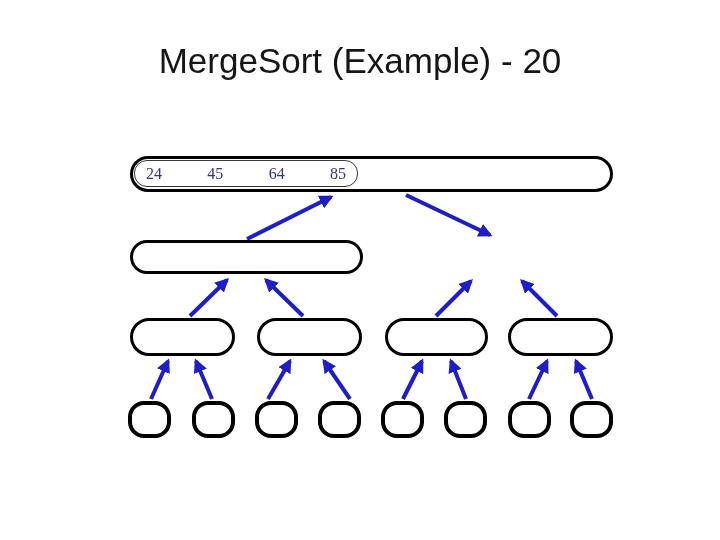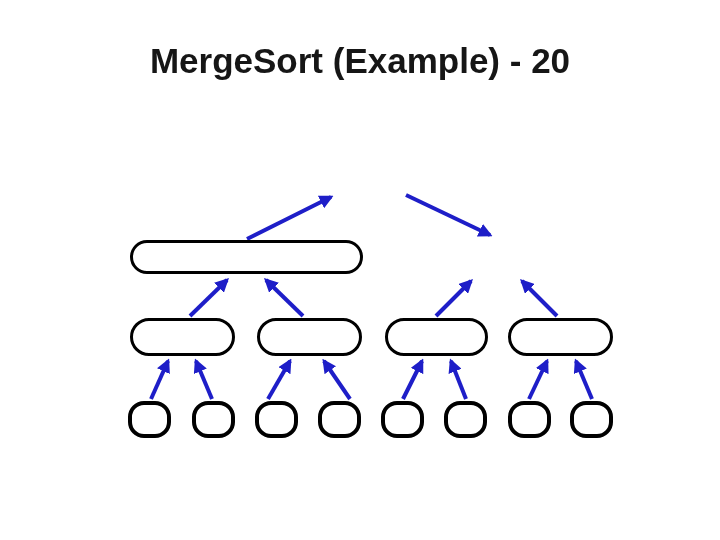--- a/index.html
+++ b/index.html
@@ -2,21 +2,21 @@
 <html><head>
 <meta charset="utf-8">
 <style>
   * { margin: 0; padding: 0; box-sizing: border-box; }
   html, body { width: 720px; height: 540px; background: #ffffff; }
   body { font-family: "Liberation Sans", sans-serif; }
   .slide { position: relative; width: 720px; height: 540px; background: #ffffff; overflow: hidden; }
 
   .title {
     position: absolute; top: 41px; left: 0; width: 720px;
-    text-align: center; font-size: 35px; font-weight: 700;
+    text-align: center; font-size: 35px; font-weight: 400;
     color: #161616; letter-spacing: 0px;
     font-family: "Liberation Sans", sans-serif;
   }
 
   .arrows { position: absolute; left: 0; top: 0; width: 720px; height: 540px; pointer-events: none; }
 
   .node { position: absolute; background: #ffffff; border: 3px solid #000000; }
   .node-root   { left: 130px; top: 156px; width: 483px; height: 36px; border-radius: 18px; }
   .node-l2-left  { left: 130px; top: 240px; width: 233px; height: 34px; border-radius: 17px; }
   .node-l2-right { left: 380px; top: 237px; width: 233px; height: 39px; border-width: 5px; border-radius: 19px; }
@@ -68,20 +68,28 @@
       <line x1="212" y1="399" x2="196" y2="361" marker-end="url(#ah)"></line>
       <line x1="268" y1="399" x2="290" y2="361" marker-end="url(#ah)"></line>
       <line x1="350" y1="399" x2="324" y2="361" marker-end="url(#ah)"></line>
       <line x1="403" y1="399" x2="422" y2="361" marker-end="url(#ah)"></line>
       <line x1="466" y1="399" x2="451" y2="361" marker-end="url(#ah)"></line>
       <line x1="529" y1="399" x2="547" y2="361" marker-end="url(#ah)"></line>
       <line x1="592" y1="399" x2="576" y2="361" marker-end="url(#ah)"></line>
     </g>
   </svg>
 
+  <div class="node node-root">
+    <div class="run-pill run-root">
+      <span class="num">24</span>
+      <span class="num">45</span>
+      <span class="num">64</span>
+      <span class="num">85</span>
+    </div>
+  </div>
 
   <div class="node node-l2-left"></div>
 
   <div class="node node-l3 node-l3-1"></div>
   <div class="node node-l3 node-l3-2"></div>
   <div class="node node-l3 node-l3-3"></div>
   <div class="node node-l3 node-l3-4"></div>
 
   <div class="node leaf leaf-1"></div>
   <div class="node leaf leaf-2"></div>

